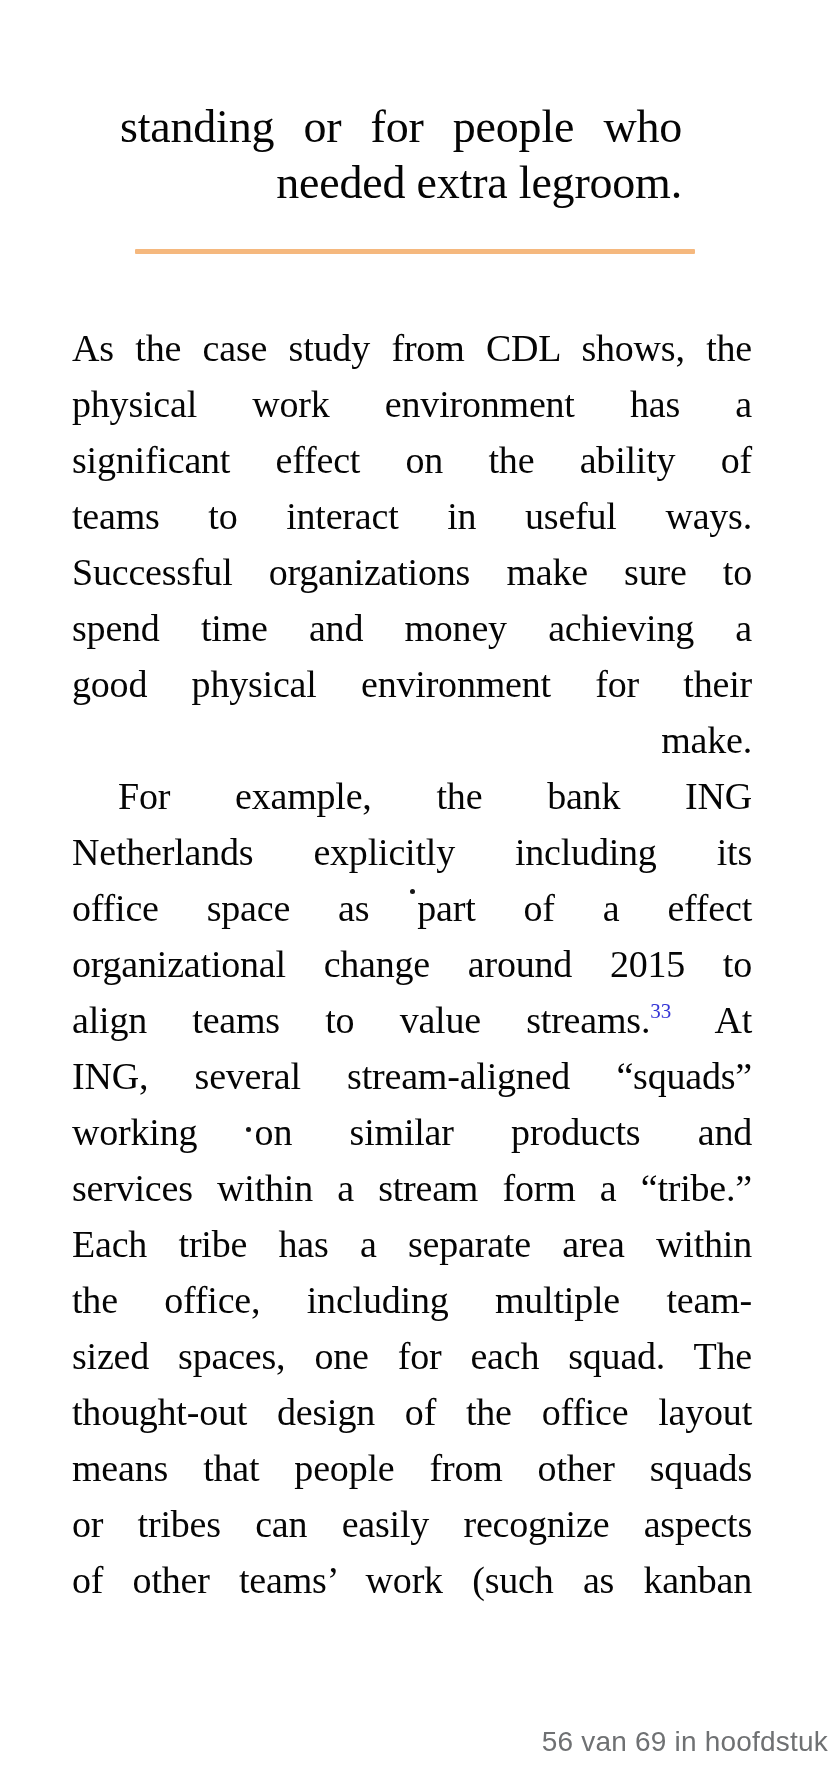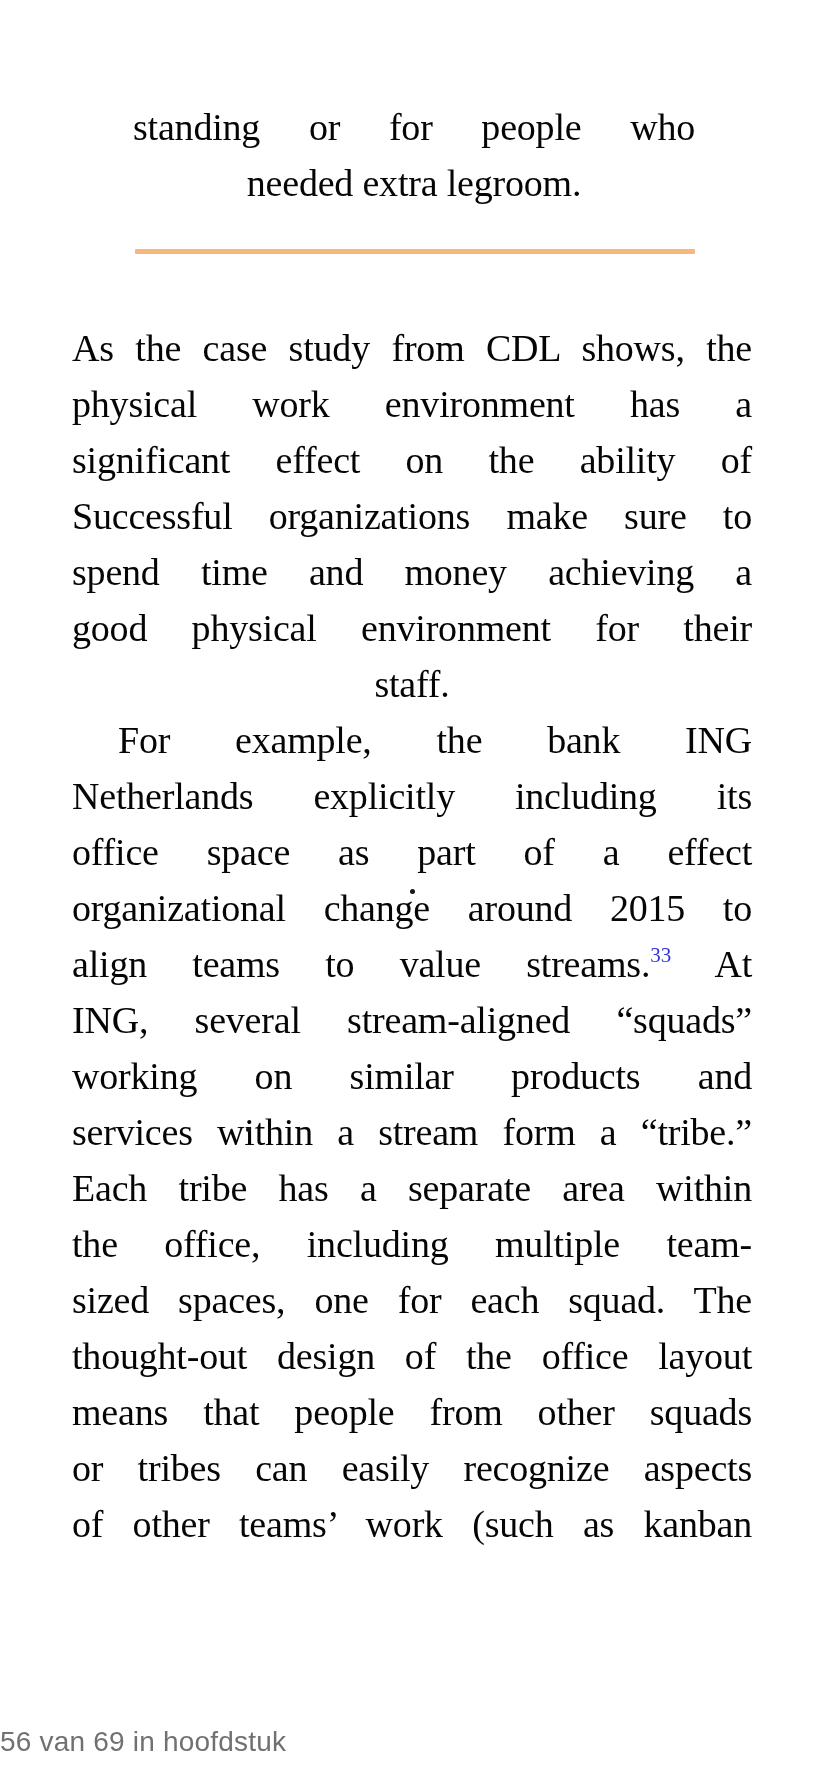--- a/index.html
+++ b/index.html
@@ -13,24 +13,24 @@
     background: #ffffff;
     overflow: hidden;
     font-family: "Liberation Serif", serif;
     color: #050505;
     --fn-color: #3535d6;
     --footer-color: #6f7173;
     --divider-color: #f5b87e;
   }
   .quote-block {
     position: absolute;
-    left: 133px;
+    left: 120px;
     top: 99px;
     width: 562px;
-    font-size: 38px;
+    font-size: 46px;
     line-height: 56px;
     letter-spacing: -0.2px;
     font-family: Liberation Serif, serif;
   }
   .section-divider {
     position: absolute;
     left: 135px;
     top: 249px;
     width: 560px;
     height: 5px;
@@ -40,21 +40,21 @@
   .body-column {
     position: absolute;
     left: 72px;
     top: 320px;
     width: 680px;
     font-size: 38px;
     line-height: 56px;
     letter-spacing: -0.2px;
   }
   .tline {
-    text-align: center;
+    text-align: right;
     text-justify: inter-word;
   }
   .tline.jfull {
     text-align: justify;
     text-align-last: justify;
   }
   .tline.indent {
     text-indent: 46px;
   }
   sup.fnref {
@@ -72,21 +72,21 @@
     border-radius: 50%;
     background: #161616;
   }
   .dot-1 { left: 410px; top: 889px; }
   .dot-2 { left: 246px; top: 1127px; }
   .reading-progress {
     position: absolute;
     left: 0;
     top: 1726px;
     width: 828px;
-    text-align: left;
+    text-align: right;
     font-family: "Liberation Sans", sans-serif;
     font-size: 28px;
     letter-spacing: 0.2px;
     color: var(--footer-color);
   }
 </style>
 </head>
 <body style="background: rgb(255, 255, 255); color: rgb(5, 5, 5); --fn-color: #3535d6; --footer-color: #6f7173; --divider-color: #f5b87e;">
 
 <div class="quote-block">
@@ -94,24 +94,25 @@
     <div class="tline">needed extra legroom.</div>
   </div>
 
 <div class="section-divider"></div>
 
 <div class="body-column">
     <div>
       <div class="tline jfull">As the case study from CDL shows, the</div>
       <div class="tline jfull">physical work environment has a</div>
       <div class="tline jfull">significant effect on the ability of</div>
+      <div class="tline jfull">teams to interact in useful ways.</div>
       <div class="tline jfull">Successful organizations make sure to</div>
       <div class="tline jfull">spend time and money achieving a</div>
       <div class="tline jfull">good physical environment for their</div>
-      <div class="tline">staff.</div>
+      <div class="tline">make.</div>
     </div>
     <div>
       <div class="tline jfull indent">For example, the bank ING</div>
       <div class="tline jfull">Netherlands explicitly including its</div>
       <div class="tline jfull">office space as part of a effect</div>
       <div class="tline jfull">organizational change around 2015 to</div>
       <div class="tline jfull">align teams to value streams.<sup class="fnref">33</sup> At</div>
       <div class="tline jfull">ING, several stream-aligned “squads”</div>
       <div class="tline jfull">working on similar products and</div>
       <div class="tline jfull">services within a stream form a “tribe.”</div>

